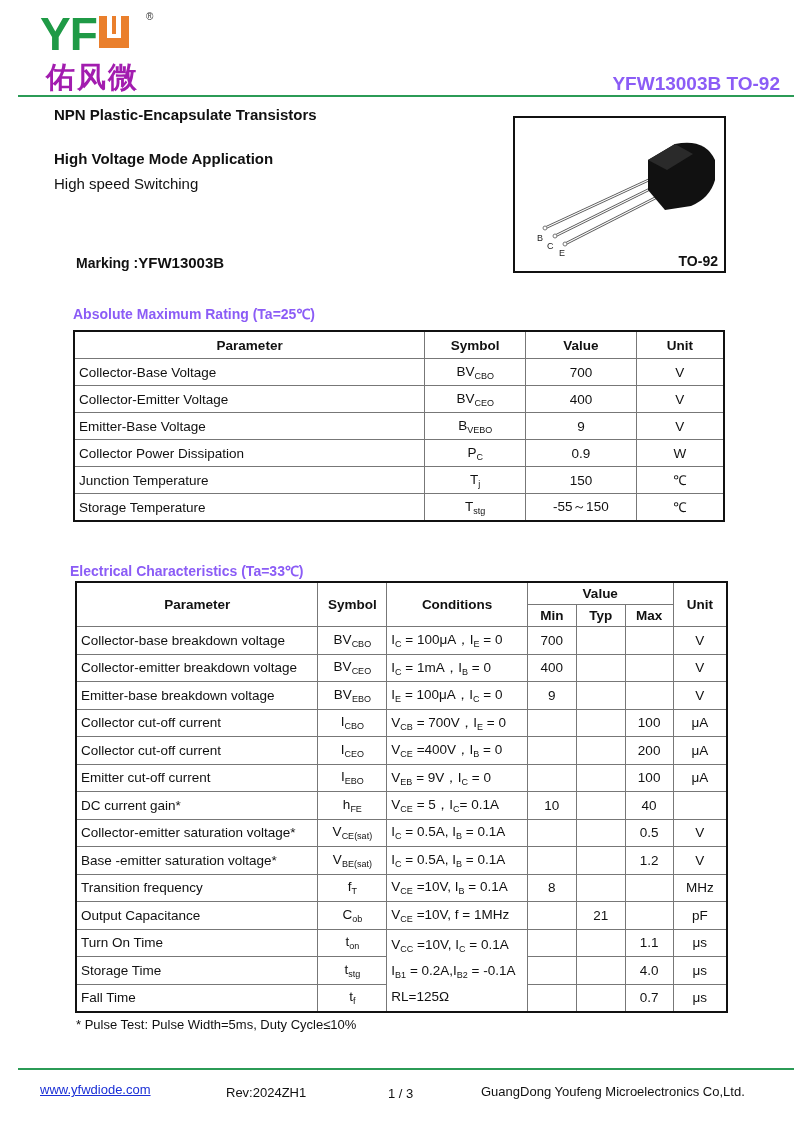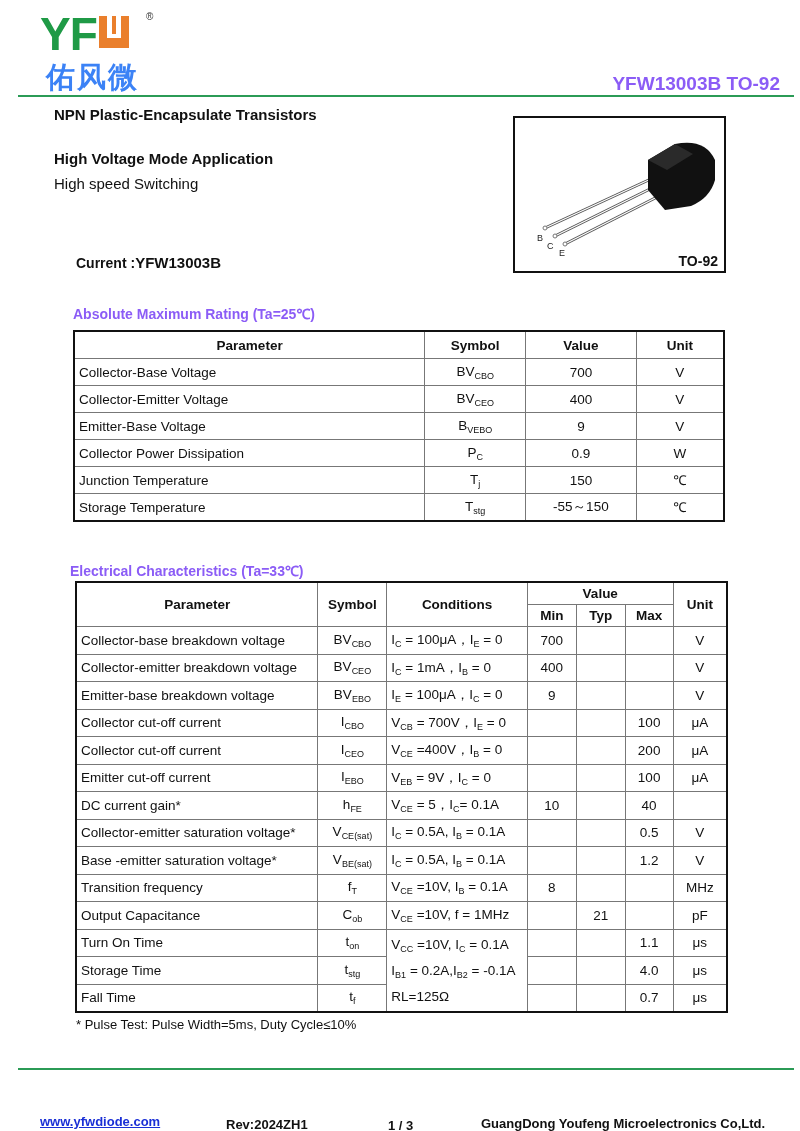--- a/index.html
+++ b/index.html
@@ -9,21 +9,21 @@
   
   .logo-yfw { left: 40px; top: 14px; font-size: 46px; font-weight: bold; color: #1f9a46;
               letter-spacing: -1px; line-height: 40px; }
   .logo-u { display: inline-block; width: 30px; height: 32px; background: #ea7f2c;
             position: relative; vertical-align: top; margin-left: 2px; top: 2px; }
   .logo-u:before { content: ""; position: absolute; left: 8px; top: 0; width: 14px; height: 22px;
                    background: #fff; }
   .logo-u:after { content: ""; position: absolute; left: 13px; top: 0; width: 4px; height: 18px;
                   background: #ea7f2c; }
   .logo-reg { left: 146px; top: 11px; font-size: 10px; color: #333; }
-  .logo-cn { left: 46px; top: 58px; font-size: 29px; font-weight: bold; color: #3b82f6;
+  .logo-cn { left: 46px; top: 58px; font-size: 29px; font-weight: bold; color: #a21caf;
              font-family: "DejaVu Sans", sans-serif; letter-spacing: 2px; }
   .doc-title { right: 20px; top: 73px; font-size: 19px; font-weight: bold; color: #8b5cf6; }
   .green-line { left: 18px; width: 776px; height: 2px; background: #2b9b56; }
   
   .intro-1 { left: 54px; top: 106px; font-size: 15px; font-weight: bold; }
   .intro-2 { left: 54px; top: 150px; font-size: 15px; font-weight: bold; }
   .intro-3 { left: 54px; top: 175px; font-size: 15px; }
   .marking { left: 76px; top: 254px; font-size: 14px; font-weight: bold; }
   .marking .mval { font-size: 15px; }
   
@@ -36,39 +36,39 @@
   table { border-collapse: collapse; position: absolute; font-size: 13.5px; padding-left: 25px; }
   td, th { border: 1px solid #777; padding: 0 4px; height: 26px; }
   th { font-weight: bold; text-align: center; }
   .t1 { left: 73px; top: 330px; width: 652px; border: 2px solid #111; }
   .t2 { left: 75px; top: 581px; width: 653px; border: 2px solid #111; }
   .c { text-align: center; }
   sub { font-size: 9px; vertical-align: -3px; }
   .t2 td { height: 26.5px; }
   .note { left: 76px; top: 1017px; font-size: 13px; }
   
-  .footer { top: 1082px; font-size: 13px; font-weight: bold; margin-top: 32px; }
+  .footer { top: 1082px; font-size: 13px; font-weight: normal; }
   .f-link { left: 40px; color: #1a2fd6; text-decoration: underline; }
   .f-rev { left: 226px; top: 1085px; }
   .f-page { left: 388px; top: 1086px; font-size: 13px; }
   .f-company { left: 481px; top: 1084px; }
 </style>
 </head>
 <body>
 
 <div class="abs logo-yfw"><span>YF</span><span class="logo-u"></span></div>
 <div class="abs logo-reg">®</div>
 <div class="abs logo-cn">佑风微</div>
 <div class="abs doc-title">YFW13003B TO-92</div>
 <div class="abs green-line" style="top:95px;"></div>
 
 <div class="abs intro-1">NPN Plastic-Encapsulate Transistors</div>
 <div class="abs intro-2">High Voltage Mode Application</div>
 <div class="abs intro-3">High speed Switching</div>
-<div class="abs marking"><span>Current :</span><span class="mval">YFW13003B</span></div>
+<div class="abs marking"><span>Marking :</span><span class="mval">YFW13003B</span></div>
 
 <div class="abs pkg-box">
   <svg width="209" height="153" viewBox="0 0 209 153">
 
     <g stroke="#555" stroke-width="3" fill="none">
       <line x1="30" y1="110" x2="138" y2="60"></line>
       <line x1="40" y1="118" x2="137" y2="70"></line>
       <line x1="50" y1="126" x2="148" y2="76"></line>
     </g>
     <g stroke="#fff" stroke-width="1.2" fill="none">

